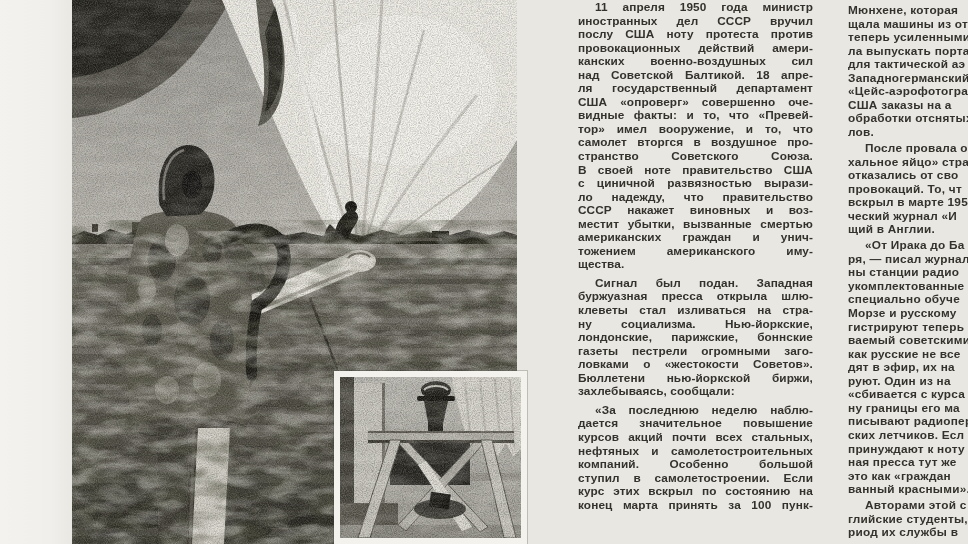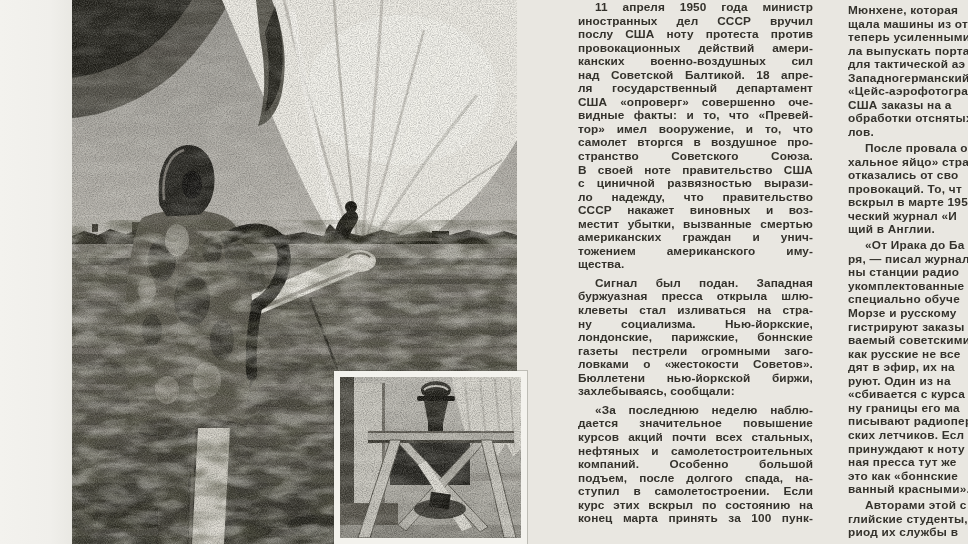--- a/index.html
+++ b/index.html
@@ -284,21 +284,20 @@
         <div class="line just">ловками о «жестокости Советов».</div>
         <div class="line just">Бюллетени нью-йоркской биржи,</div>
         <div class="line">захлебываясь, сообщали:</div>
       </div>
       <div class="para">
         <div class="line indent just">«За последнюю неделю наблю-</div>
         <div class="line just">дается значительное повышение</div>
         <div class="line just">курсов акций почти всех стальных,</div>
         <div class="line just">нефтяных и самолетостроительных</div>
         <div class="line just">компаний. Особенно большой</div>
-        <div class="line just">подъем, после долгого спада, на-</div>
         <div class="line just">ступил в самолетостроении. Если</div>
         <div class="line just">курс этих вскрыл по состоянию на</div>
         <div class="line just">конец марта принять за 100 пунк-</div>
       </div>
     </div>
 
   <div id="col-right" class="column">
       <div class="para">
         <div class="line">Мюнхене, которая</div>
         <div class="line">щала машины из от</div>
@@ -320,32 +319,32 @@
         <div class="line">ческий журнал «И</div>
         <div class="line">щий в Англии.</div>
       </div>
       <div class="para">
         <div class="line indent">«От Ирака до Ба</div>
         <div class="line">ря, — писал журнал</div>
         <div class="line">ны станции радио</div>
         <div class="line">укомплектованные</div>
         <div class="line">специально обуче</div>
         <div class="line">Морзе и русскому</div>
-        <div class="line">гистрируют заказы</div>
+        <div class="line">гистрируют теперь</div>
         <div class="line">ваемый советскими</div>
         <div class="line">как русские не все</div>
         <div class="line">дят в эфир, их на</div>
         <div class="line">руют. Один из на</div>
         <div class="line">«сбивается с курса</div>
         <div class="line">ну границы его ма</div>
         <div class="line">писывают радиопер</div>
         <div class="line">ских летчиков. Есл</div>
         <div class="line">принуждают к ноту</div>
         <div class="line">ная пресса тут же</div>
-        <div class="line">это как «боннские</div>
+        <div class="line">это как «граждан</div>
         <div class="line">ванный красными».</div>
       </div>
       <div class="para">
         <div class="line indent">Авторами этой с</div>
         <div class="line">глийские студенты,</div>
         <div class="line">риод их службы в</div>
         <div class="line">кались и выполн</div>
       </div>
     </div>
 

